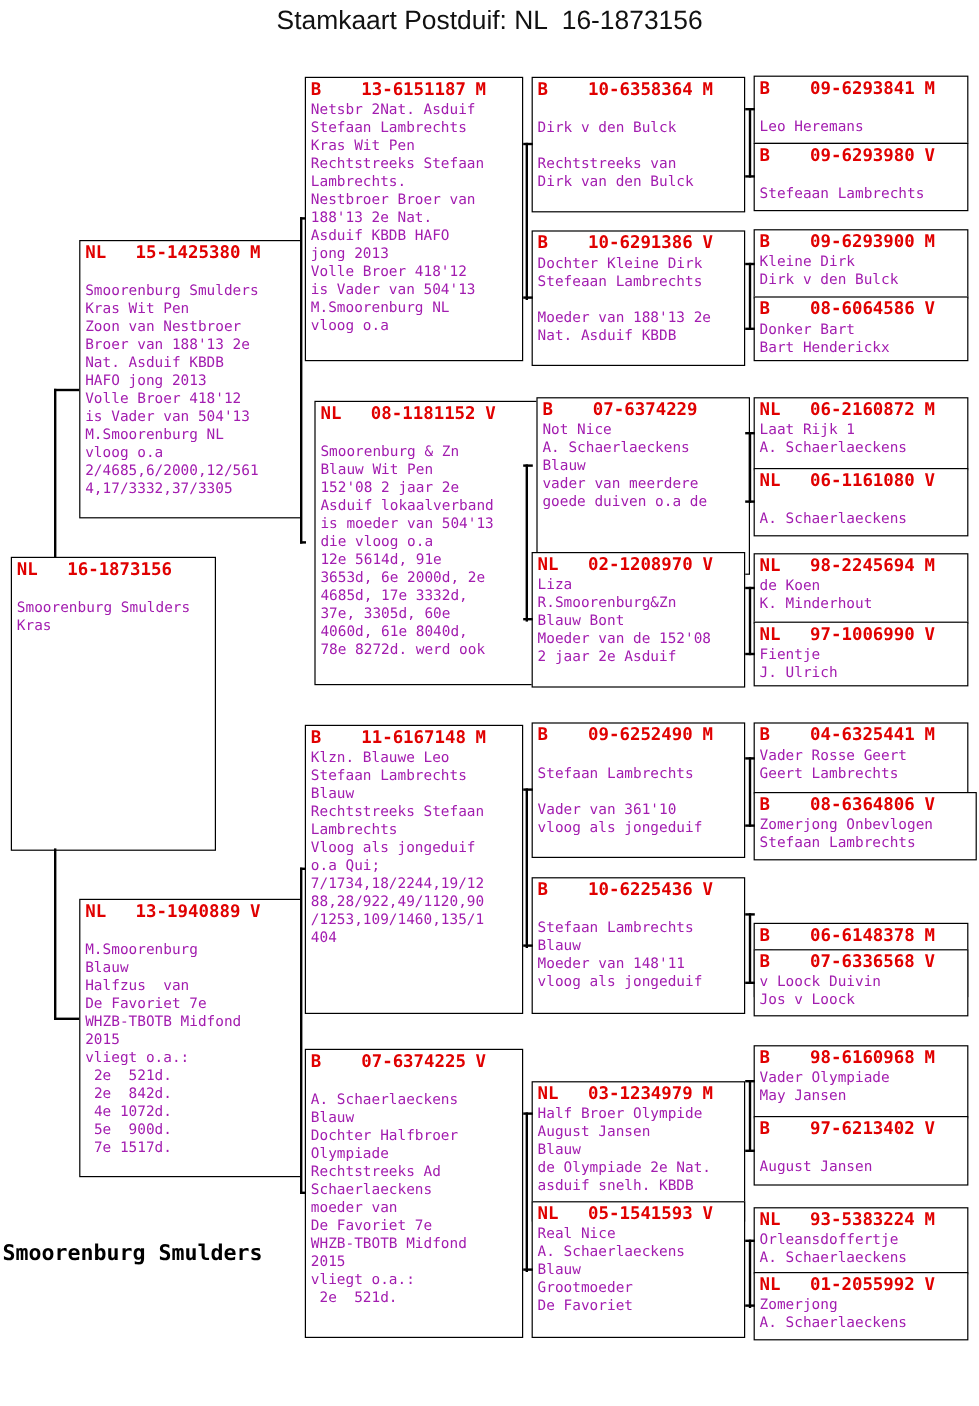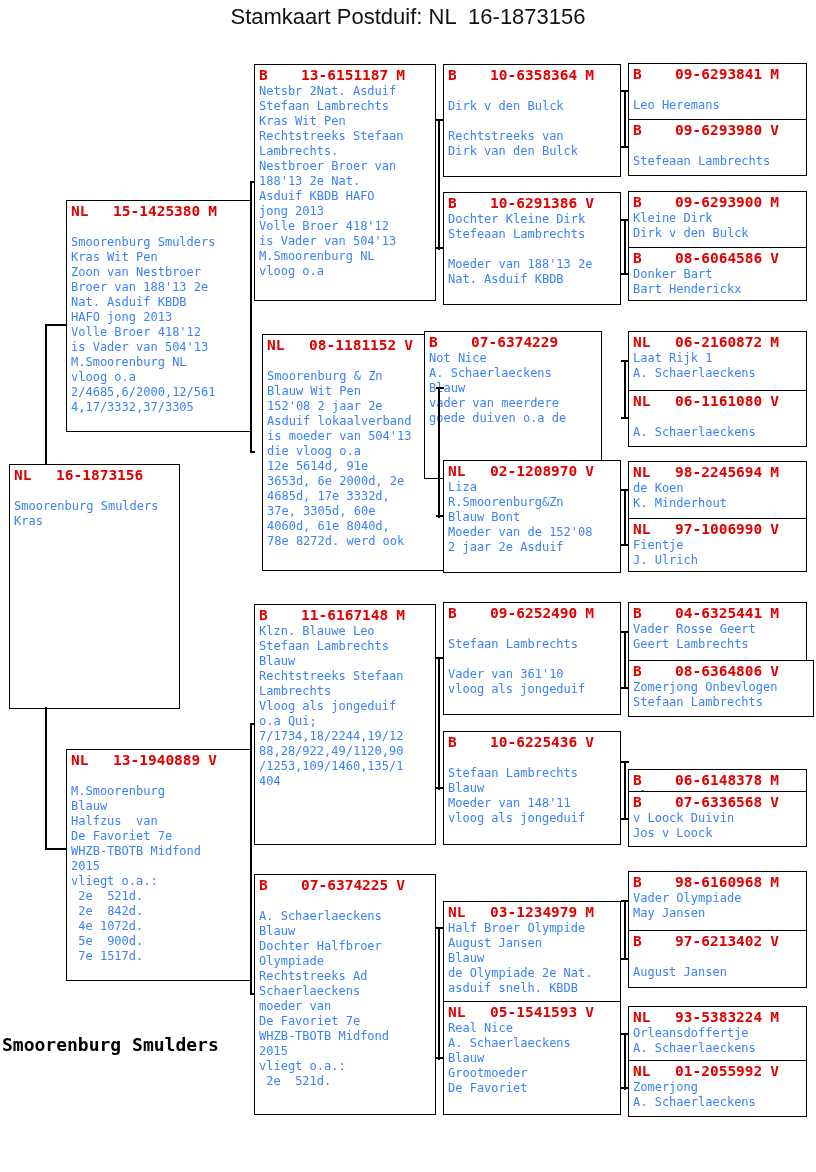--- a/index.html
+++ b/index.html
@@ -5,21 +5,21 @@
   html,body{margin:0;padding:0;background:#fff;}
   .card{position:relative;width:816px;height:1172px;background:#fff;overflow:hidden;
         font-family:"DejaVu Sans Mono",monospace;color:#1a1a1a;}
   .title{position:absolute;top:4px;left:0;right:0;text-align:center;white-space:pre;
          font-family:"Liberation Sans",sans-serif;font-size:22px;color:#111;}
   .box{position:absolute;background:#fff;border:1.5px solid #000;box-sizing:border-box;
        padding:1px 4px;overflow:hidden;}
   .ring{color:var(--ring-red,#e00000);font-weight:bold;font-size:14.5px;white-space:pre;line-height:18px;}
   .cc{display:inline-block;min-width:42px;}
   .sex{margin-left:8px;}
-  .info{font-size:12px;line-height:15px;white-space:pre-wrap;color:#3b82f6;}
+  .info{font-size:12px;line-height:15px;white-space:pre-wrap;color:#a21caf;}
   .line{position:absolute;background:#000;}
   .footer-owner{position:absolute;left:2px;top:1034px;font-weight:bold;font-size:18px;
                 font-family:"DejaVu Sans Mono",monospace;color:#000;}
   .footer-credit{position:absolute;right:6px;top:1126px;font-weight:bold;font-size:9.5px;
                  letter-spacing:0.5px;font-family:"DejaVu Serif",serif;color:#000;margin-top:45px;}
 </style>
 </head>
 <body>
 
 <div class="card">
@@ -138,21 +138,21 @@
 Dirk van den Bulck</div>
   </div>
   <div class="box" style="left:443px;top:192px;width:178px;height:113px">
     <div class="ring"><span class="cc">B</span><span class="num">10-6291386</span><span class="sex">V</span></div>
     <div class="info">Dochter Kleine Dirk
 Stefeaan Lambrechts
 
 Moeder van 188'13 2e
 Nat. Asduif KBDB</div>
   </div>
-  <div class="box" style="left:424px;top:331px;width:178px;height:148px">
+  <div class="box" style="left:447px;top:331px;width:178px;height:148px">
     <div class="ring"><span class="cc">B</span><span class="num">07-6374229</span><span class="sex"></span></div>
     <div class="info">Not Nice
 A. Schaerlaeckens
 Blauw
 vader van meerdere
 goede duiven o.a de</div>
   </div>
   <div class="box" style="left:443px;top:460px;width:178px;height:113px">
     <div class="ring"><span class="cc">NL</span><span class="num">02-1208970</span><span class="sex">V</span></div>
     <div class="info">Liza

